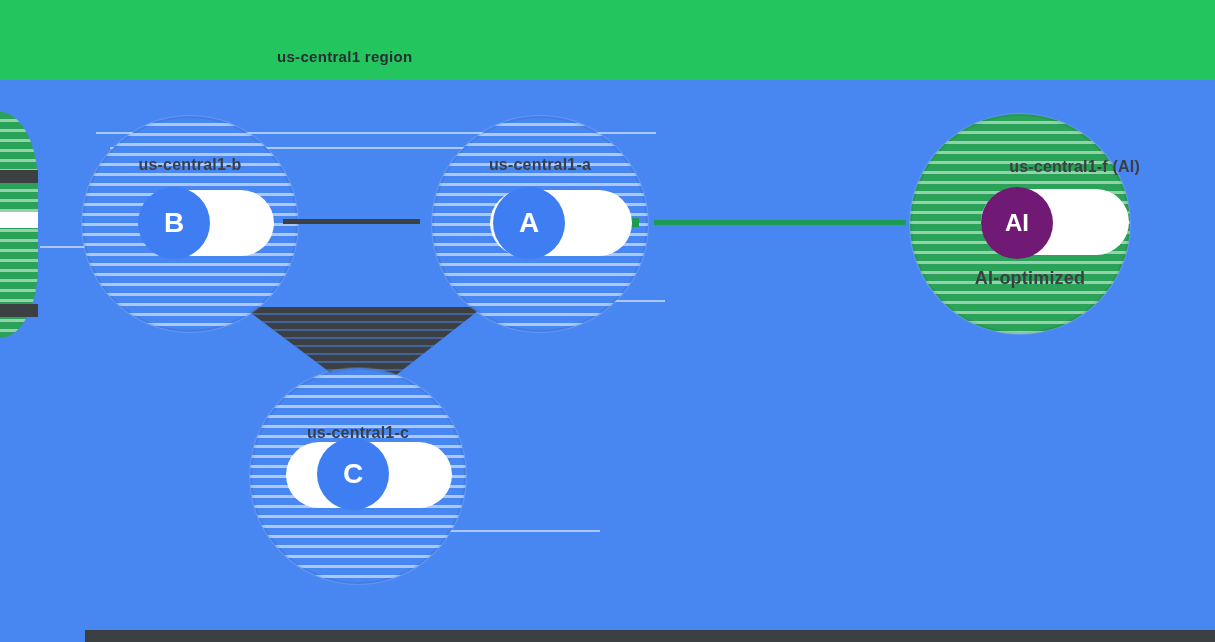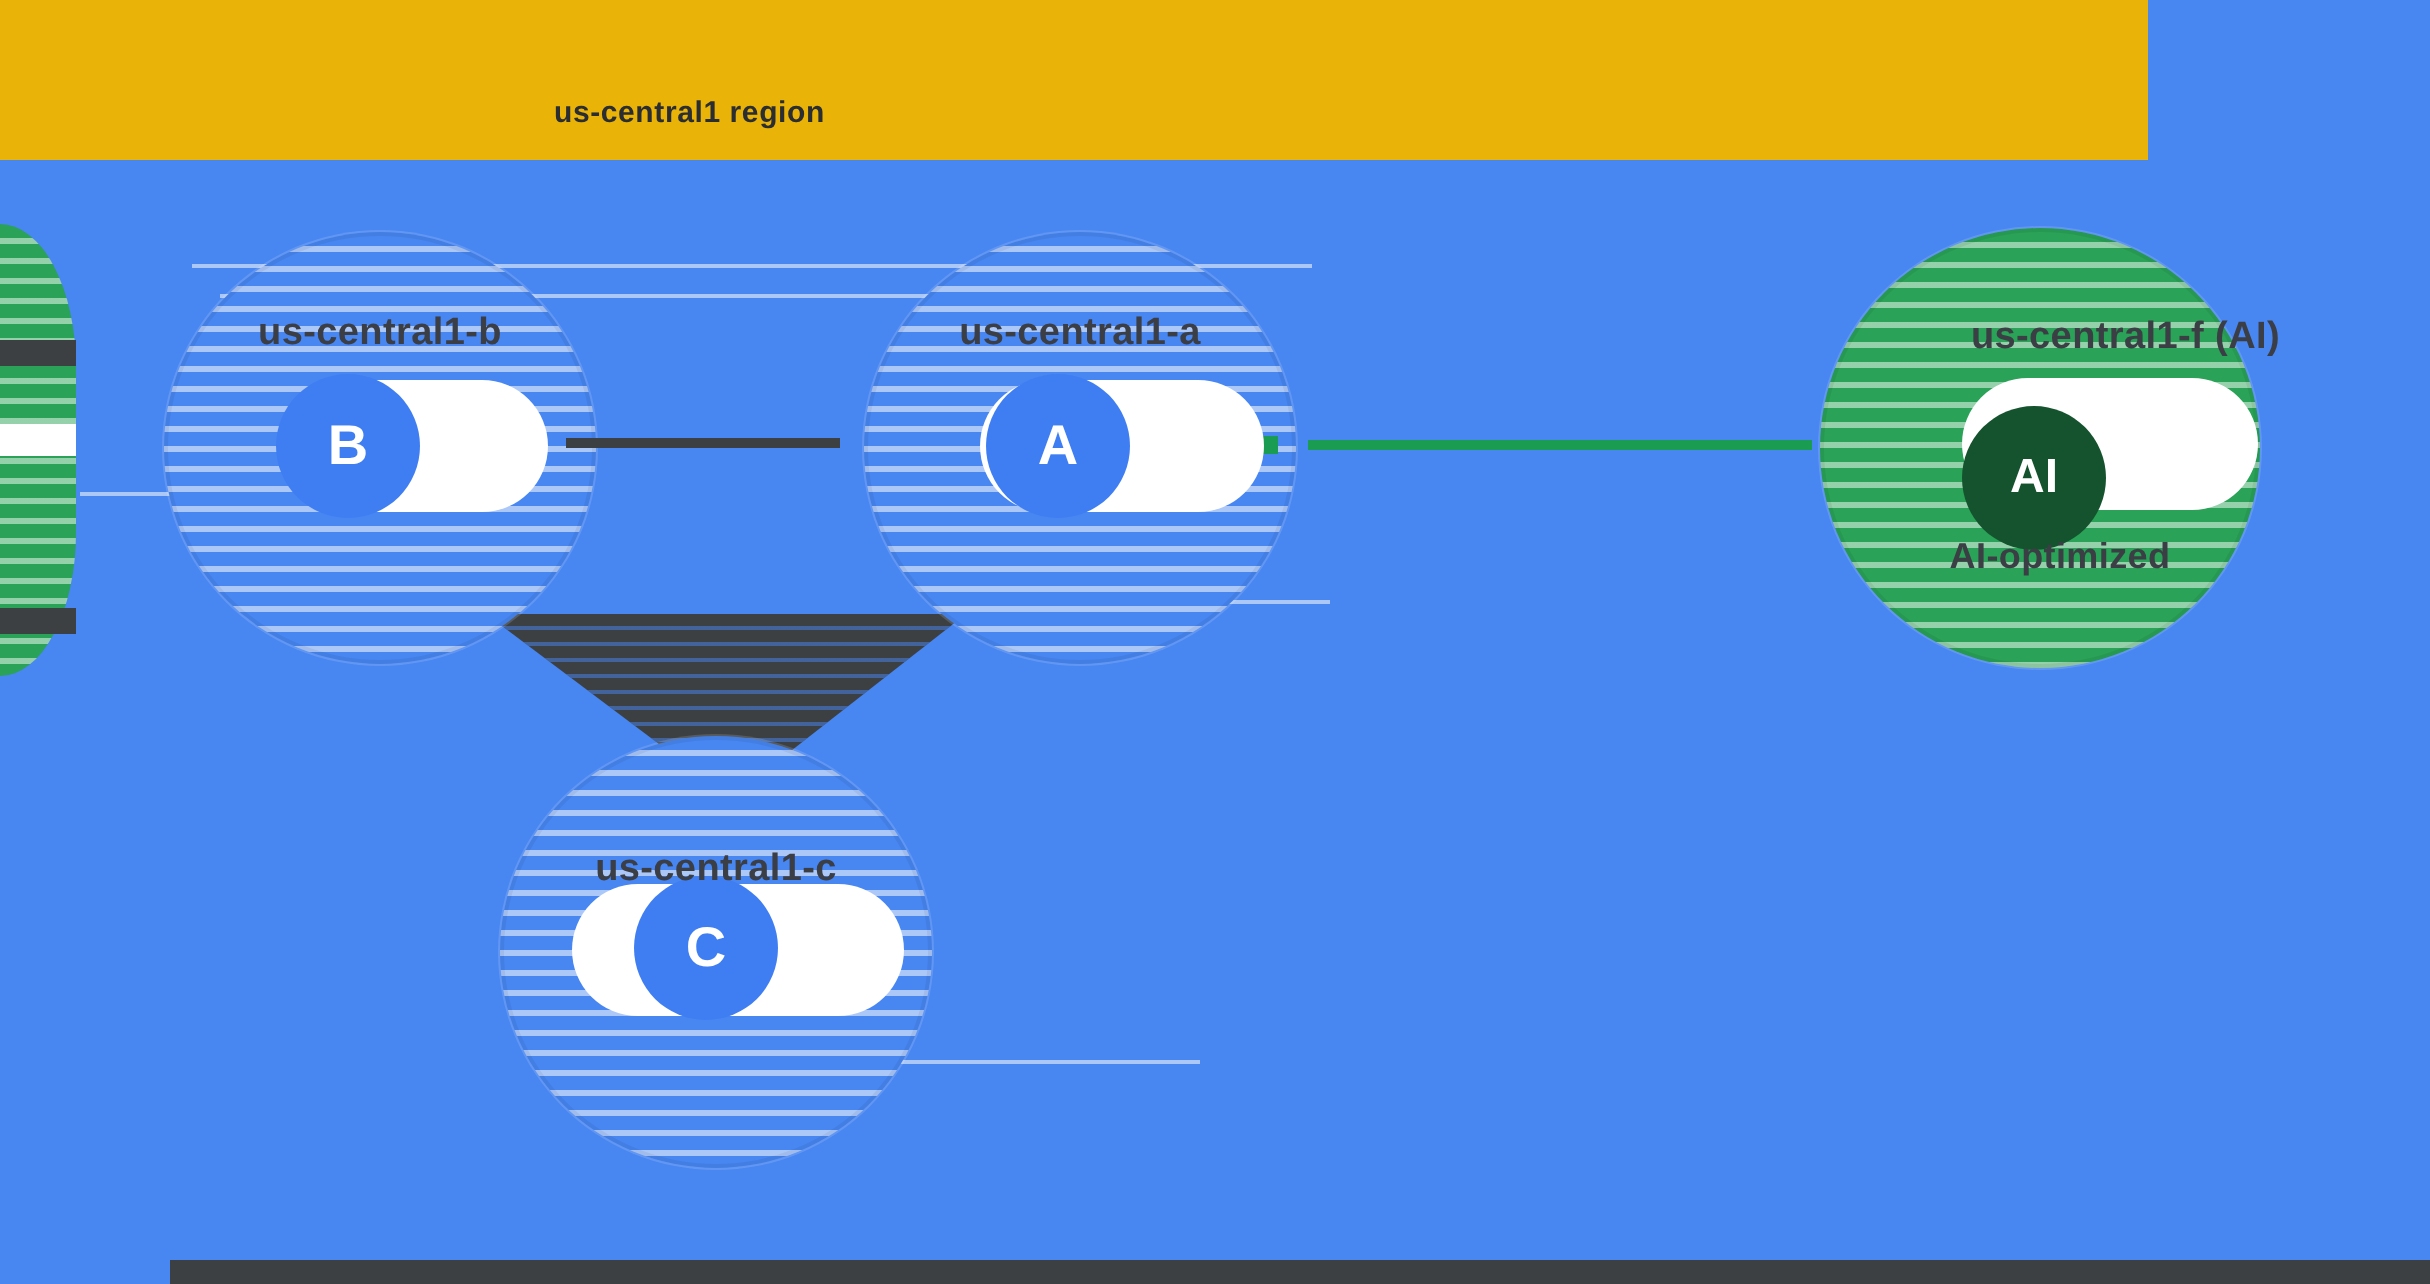--- a/index.html
+++ b/index.html
@@ -2,21 +2,21 @@
 <html><head>
 <meta charset="utf-8">
 <style>
   html,body{margin:0;padding:0;background:#ffffff;}
   .stage{
     position:relative;width:1215px;height:642px;overflow:hidden;
     background:#4886f2;
     font-family:"Liberation Sans","DejaVu Sans",sans-serif;
   }
   
-  .topbar{position:absolute;left:0;top:0;width:1074px;height:80px;background:#eab308;}
+  .topbar{position:absolute;left:0;top:0;width:1215px;height:80px;background:#22c55e;}
   .topbar .title{
     position:absolute;left:277px;top:48px;width:300px;
     font-size:15px;font-weight:700;color:#2a2d31;letter-spacing:.3px;
   }
   
   .bottomstrip{position:absolute;left:85px;top:630px;width:1130px;height:12px;background:#3c4043;}
   
   .bigcircle{
     position:absolute;width:216px;height:216px;border-radius:50%;
     background-color:#4886f2;
@@ -66,27 +66,27 @@
   .pill-c{left:286px;top:442px;width:166px;}
   .pill-ai{left:981px;top:189px;width:148px;}
   .badge{
     position:absolute;width:72px;height:72px;border-radius:50%;z-index:5;
     display:flex;align-items:center;justify-content:center;
     color:#ffffff;font-weight:700;font-size:28px;
   }
   .badge-b{left:138px;top:187px;background:#3f7ef2;}
   .badge-a{left:493px;top:187px;background:#3f7ef2;}
   .badge-c{left:317px;top:438px;background:#3f7ef2;}
-  .badge-ai{left:981px;top:203px;background:#14532d;font-size:24px;}
+  .badge-ai{left:981px;top:187px;background:#701a75;font-size:24px;}
   
   .zlabel,.caption{
     position:absolute;width:240px;text-align:center;z-index:6;
     font-weight:700;color:#3b3e44;letter-spacing:.2px;
   }
-  .zlabel{font-size:19px;}
+  .zlabel{font-size:16px;}
   .zl-b{left:70px;top:156px;}
   .zl-a{left:420px;top:156px;}
   .zl-c{left:238px;top:424px;}
   .zl-ai{left:900px;top:158px;text-align:right;}
   .caption{font-size:18px;}
   .cap-a{left:427px;top:266px;}
   .cap-ai{left:910px;top:268px;}
   
   .scan{position:absolute;height:2px;background:rgba(255,255,255,.55);z-index:0;}
   .scan-1{left:96px;top:132px;width:560px;}

